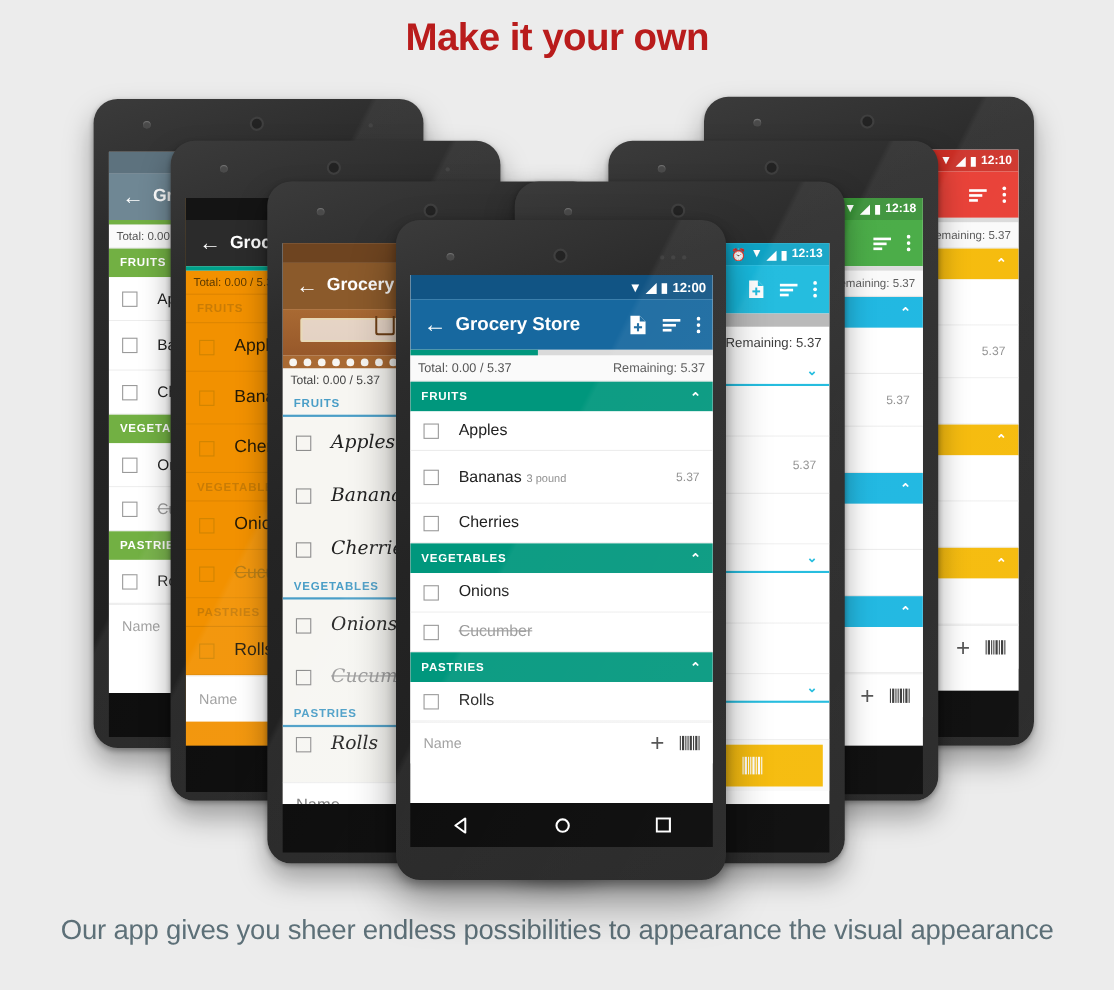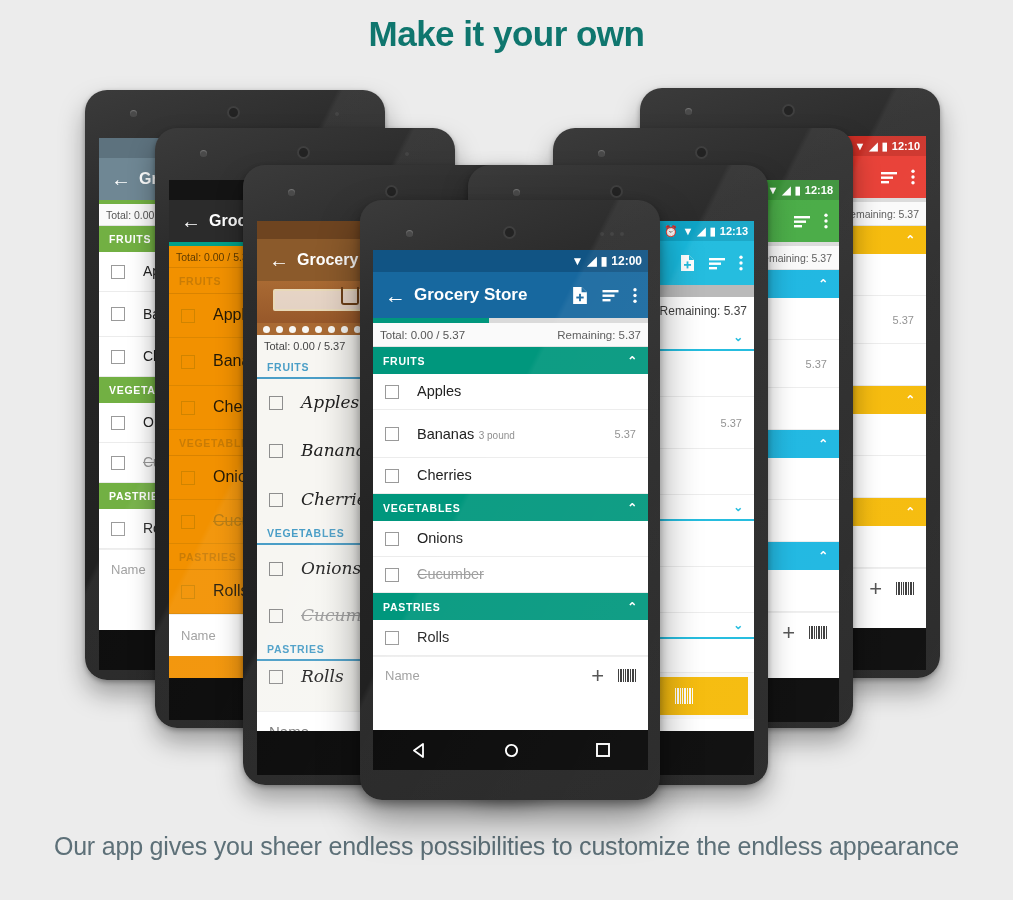--- a/index.html
+++ b/index.html
@@ -7,21 +7,21 @@
   body {
     background:#ececec;
     font-family:"Liberation Sans", sans-serif;
     position:relative;
   }
   
   #headline {
     position:absolute; top:14px; left:0; width:1013px;
     text-align:center;
     font-size:35px; font-weight:bold; letter-spacing:-0.5px;
-    color:#0f766e;
+    color:#b91c1c;
   }
   #caption {
     position:absolute; top:832px; left:0; width:1013px;
     text-align:center;
     font-size:25px; color:#5d7078; font-weight:400;
     letter-spacing:-0.2px;
   }
   
   #stage { position:absolute; top:0; left:0; width:1013px; height:900px; }
 
@@ -682,13 +682,13 @@
       <svg width="14" height="14" viewBox="0 0 14 14">
           <rect x="1" y="1" width="12" height="12" fill="none" stroke="#fff" stroke-width="1.9"></rect>
         </svg>
     </div>
     <span class="glare"></span>
   </div>
 
 </div>
 
 <h1 id="headline">Make it your own</h1>
-<p id="caption">Our app gives you sheer endless possibilities to customize the endless appearance</p>
+<p id="caption">Our app gives you sheer endless possibilities to appearance the visual appearance</p>
 
 </body></html>

